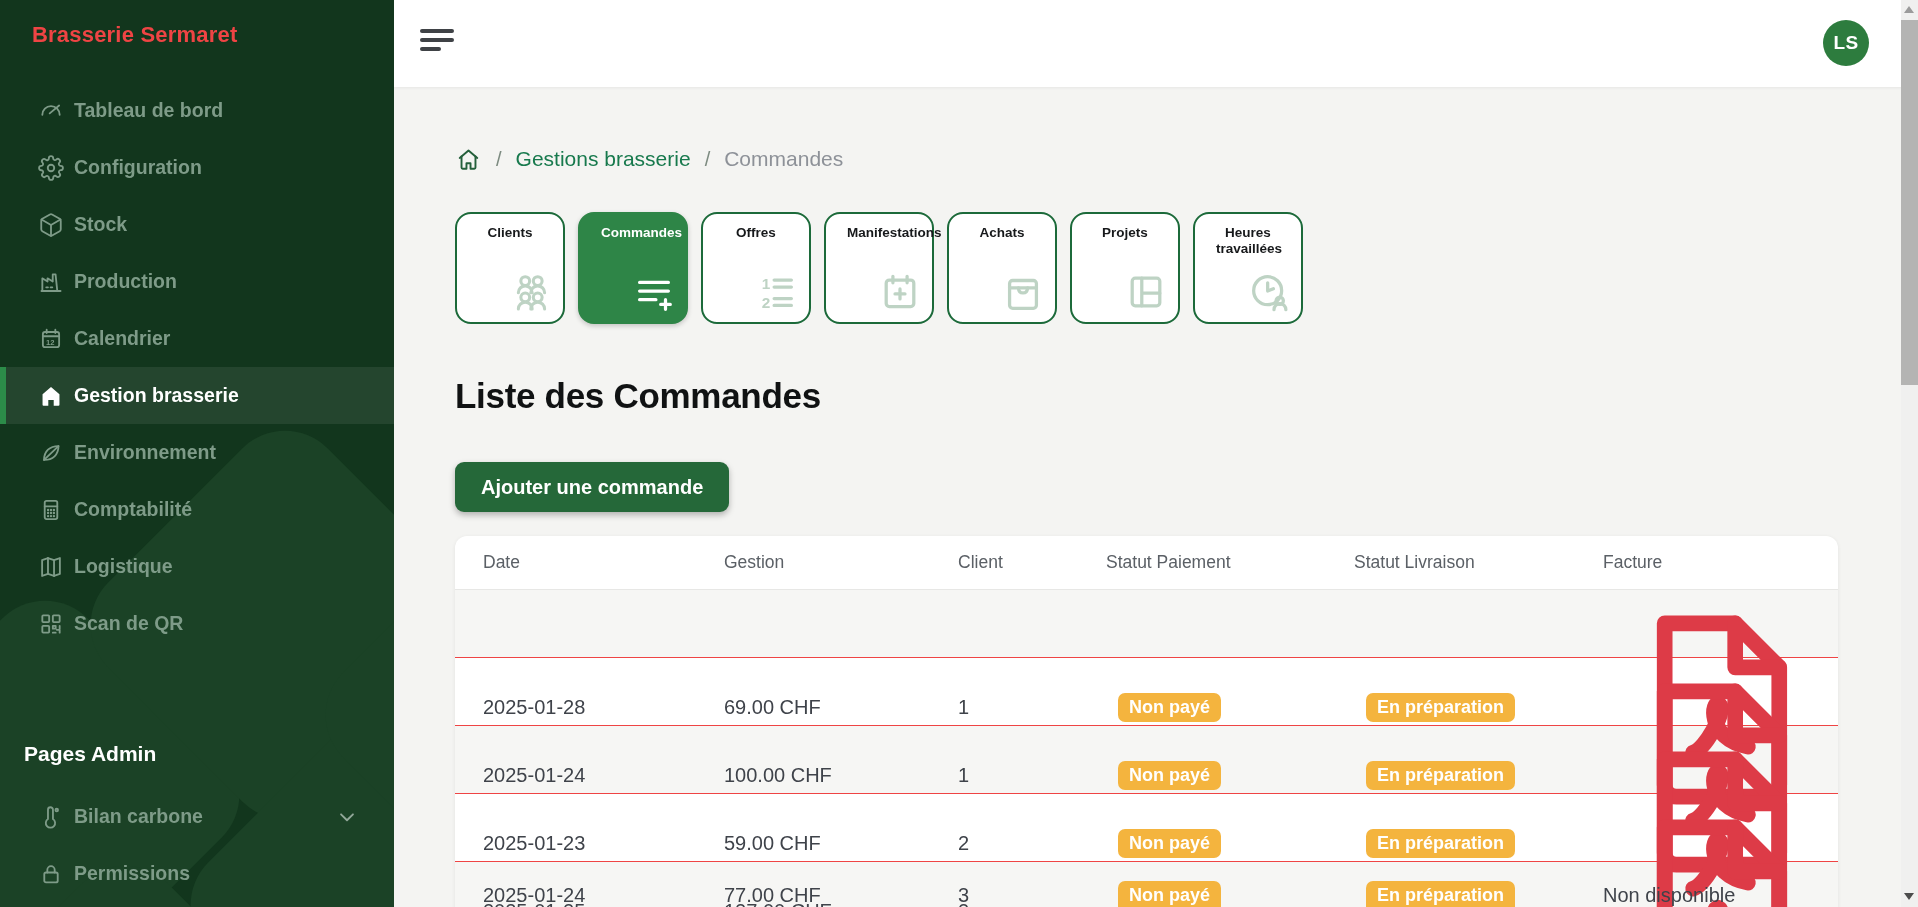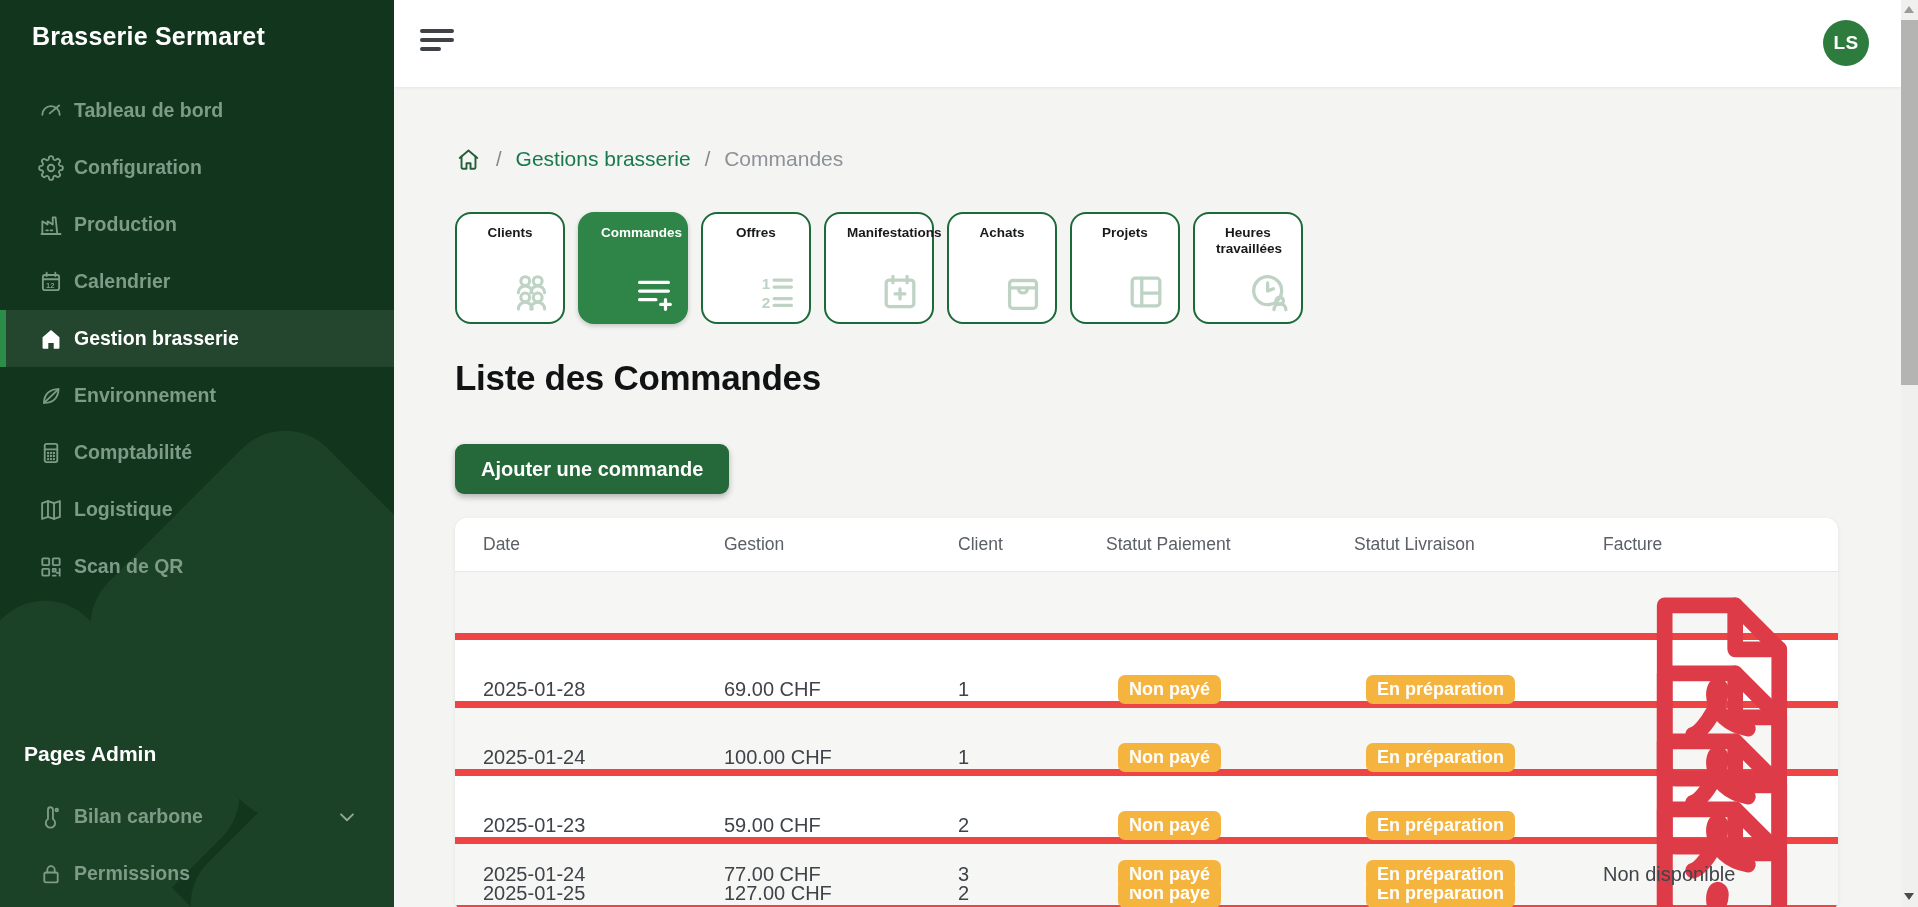--- a/index.html
+++ b/index.html
@@ -16,21 +16,21 @@
     position:absolute; left:0; top:0; width:394px; height:907px;
     background: var(--sidebar-bg, #12361d);
     overflow:hidden; z-index:3;
   }
   .deco-shape {
     position:absolute; width:310px; height:310px; border-radius:60px;
     background:#1b4226; transform:rotate(45deg);
   }
   .side-title {
     position:absolute; top:22px; left:32px;
-    font-size:25px; font-weight:700; color:#ffffff; letter-spacing:.2px;
+    font-size:22px; font-weight:700; color:#ef4444; letter-spacing:.2px;
   }
   #side-nav { position:absolute; top:82px; left:0; width:100%; }
   .side-item {
     position:relative; height:57px; display:flex; align-items:center;
     padding-left:38px; gap:10px; color:#7e9b88; font-size:19.5px;
     font-weight:600; cursor:pointer; white-space:nowrap;
   }
   .side-item .icon { width:26px; height:26px; flex:none; }
   .side-item.active { background:rgba(255,255,255,.08); color:#fff; }
   .side-item.active::before {
@@ -78,41 +78,41 @@
   .tab-label {
     display:block; margin-top:11px; padding:0 21px; text-align:center;
     font-size:13.5px; font-weight:700; color:#17191b; line-height:1.15;
   }
   .tab-icon { position:absolute; right:9px; bottom:7px; width:46px; height:46px; color:#bed3c4; }
   .tab-card.active { background:var(--brand-green,#2e8547); border-color:var(--brand-green,#2e8547); box-shadow:0 2px 5px rgba(0,0,0,.2); }
   .tab-card.active .tab-label { color:#fff; }
   .tab-card.active .tab-icon { color:#fff; }
 
   .page-title {
-    margin-top:32px; font-size:35px; font-weight:700; color:#101213;
+    margin-top:50px; font-size:35px; font-weight:700; color:#101213;
     letter-spacing:-.3px; line-height:44px;
   }
   .add-btn {
     margin-top:44px; display:flex; width:max-content; align-items:center;
     height:50px; padding:0 26px; background:var(--button-green,#256839);
     color:#fff; font-size:20px; font-weight:700; border:none; border-radius:9px;
     box-shadow:0 3px 6px rgba(0,0,0,.28); cursor:pointer; font-family:inherit;
   }
 
   .orders-card {
     margin-top:24px; width:1383px; background:#fff; border-radius:12px;
     box-shadow:0 1px 4px rgba(0,0,0,.07); overflow:hidden;
   }
   .thead, .trow {
     display:grid; grid-template-columns:241px 234px 148px 248px 249px 1fr;
     align-items:center; padding-left:28px;
   }
   .thead { height:54px; border-bottom:1px solid #e7e7e5; }
   .th { font-size:17.5px; color:#5b6066; }
-  .trow { height:68px; border-bottom:7px solid #ef4444; font-size:20px; color:#3f434a; }
+  .trow { height:68px; border-bottom:1px solid #ef4444; font-size:20px; color:#3f434a; }
   .trow.alt { background:#f6f6f4; }
   .badge {
     justify-self:start; background:var(--badge-amber,#f4b43e); color:#fff;
     font-size:18px; font-weight:700; padding:4px 11px; border-radius:7px; white-space:nowrap;margin-left:12px;
   }
   .pdf { width:19px; height:21px; color:var(--pdf-red,#dd3b47); cursor:pointer; }
 
   
   .scrollbar { position:absolute; right:0; top:0; width:17px; height:907px; background:#f0f0ef; z-index:10; }
   .sb-up { position:absolute; top:6px; left:3px; width:0; height:0;
@@ -143,20 +143,30 @@
         <span class="side-label">Tableau de bord</span>
       </div>
       <div class="side-item">
         <span class="icon">
           <svg viewBox="0 0 24 24" fill="none" stroke="currentColor" stroke-width="1.7" stroke-linecap="round" stroke-linejoin="round">
             <circle cx="12" cy="12" r="3"></circle>
             <path d="M19.4 15a1.65 1.65 0 0 0 .33 1.82l.06.06a2 2 0 0 1-2.83 2.83l-.06-.06a1.65 1.65 0 0 0-1.82-.33 1.65 1.65 0 0 0-1 1.51V21a2 2 0 0 1-4 0v-.09A1.65 1.65 0 0 0 9 19.4a1.65 1.65 0 0 0-1.82.33l-.06.06a2 2 0 0 1-2.83-2.83l.06-.06a1.65 1.65 0 0 0 .33-1.82 1.65 1.65 0 0 0-1.51-1H3a2 2 0 0 1 0-4h.09A1.65 1.65 0 0 0 4.6 9a1.65 1.65 0 0 0-.33-1.82l-.06-.06a2 2 0 0 1 2.83-2.83l.06.06a1.65 1.65 0 0 0 1.82.33H9a1.65 1.65 0 0 0 1-1.51V3a2 2 0 0 1 4 0v.09a1.65 1.65 0 0 0 1 1.51 1.65 1.65 0 0 0 1.82-.33l.06-.06a2 2 0 0 1 2.83 2.83l-.06.06a1.65 1.65 0 0 0-.33 1.82V9a1.65 1.65 0 0 0 1.51 1H21a2 2 0 0 1 0 4h-.09a1.65 1.65 0 0 0-1.51 1z"></path>
           </svg>
         </span>
         <span class="side-label">Configuration</span>
+      </div>
+      <div class="side-item">
+        <span class="icon">
+          <svg viewBox="0 0 24 24" fill="none" stroke="currentColor" stroke-width="1.7" stroke-linecap="round" stroke-linejoin="round">
+            <path d="M21 16V8a2 2 0 0 0-1-1.73l-7-4a2 2 0 0 0-2 0l-7 4A2 2 0 0 0 3 8v8a2 2 0 0 0 1 1.73l7 4a2 2 0 0 0 2 0l7-4A2 2 0 0 0 21 16z"></path>
+            <path d="M3.27 6.96 12 12.01l8.73-5.05"></path>
+            <path d="M12 22.08V12"></path>
+          </svg>
+        </span>
+        <span class="side-label">Stock</span>
       </div>
       <div class="side-item">
         <span class="icon">
           <svg viewBox="0 0 24 24" fill="none" stroke="currentColor" stroke-width="1.7" stroke-linecap="round" stroke-linejoin="round">
             <path d="M4 20.3V8.6l4.8 3V8.6l4.8 3V5h2.6l1.6 15.3z"></path>
             <path d="M3.2 20.3h17.6"></path>
             <path d="M7.6 16.9h1.6M11.6 16.9h1.6"></path>
           </svg>
         </span>
         <span class="side-label">Production</span>

